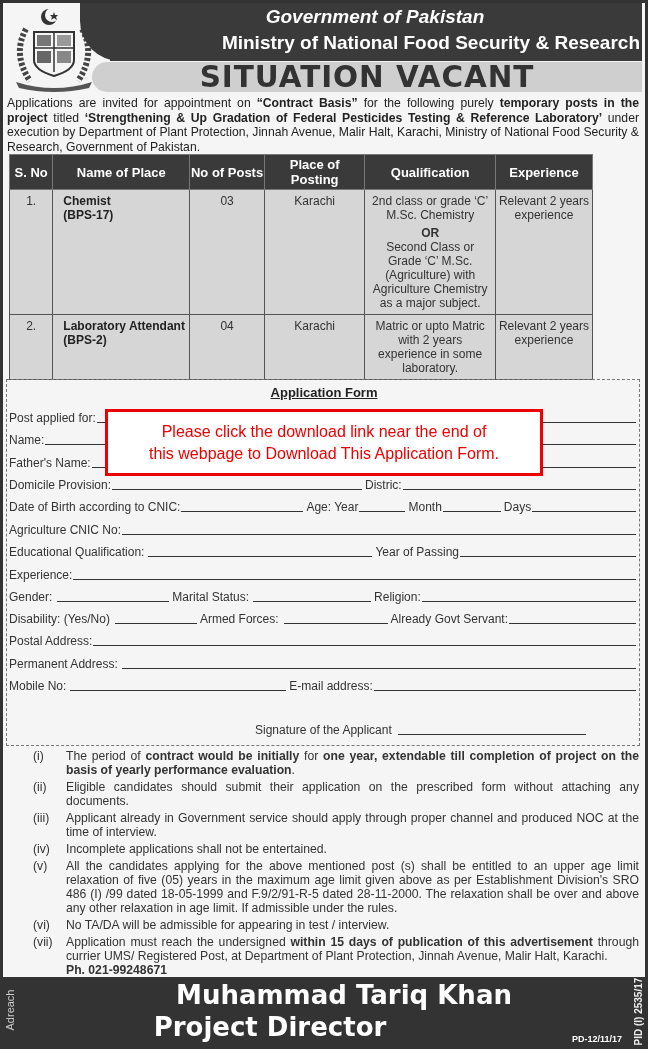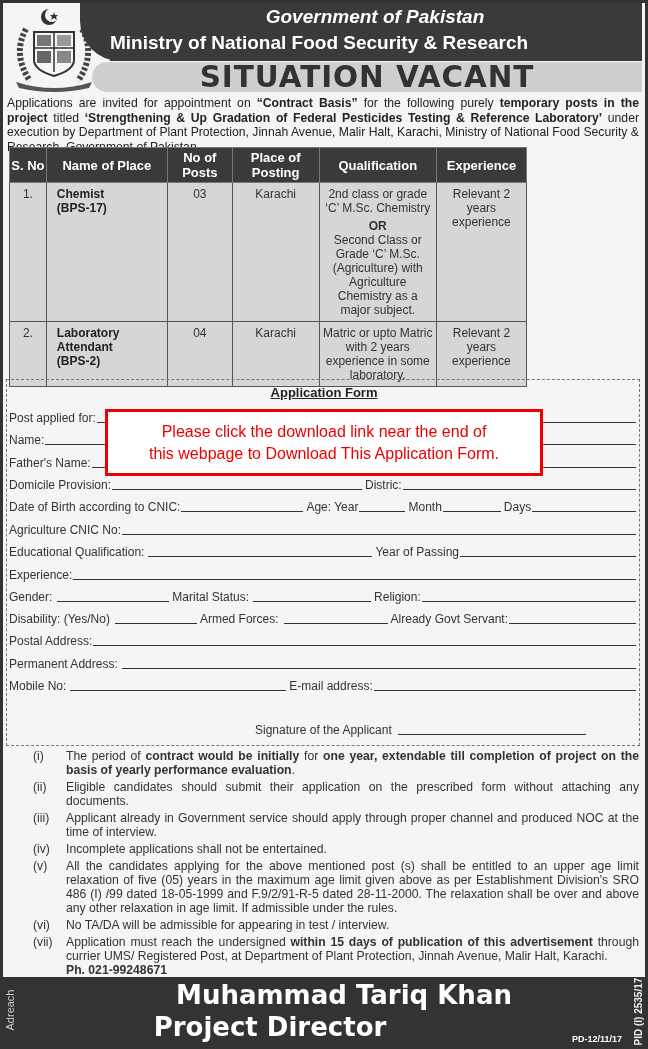--- a/index.html
+++ b/index.html
@@ -6,29 +6,29 @@
   html, body { width: 648px; height: 1049px; background: #333; overflow: hidden; }
   body { font-family: "Liberation Sans", sans-serif; color: #222; position: relative; }
   .page { position: absolute; left: 0; top: 0; width: 648px; height: 1049px; background: #333; }
   .inner { position: absolute; left: 3px; top: 3px; width: 642px; height: 974px; background: #f5f5f5; }
 
   
   .emblem { position: absolute; left: 4px; top: 4px; width: 100px; height: 88px; }
   .hdr-dark { position: absolute; left: 110px; top: 3px; width: 532px; height: 58px; background: #3a3a3a; border-radius: 0 0 0 0; }
   .hdr-dark::before { content: ""; position: absolute; left: -30px; top: 0; width: 60px; height: 58px; background: #3a3a3a; border-radius: 0 0 0 40px; }
   .hdr-title1 { position: absolute; left: 110px; top: 6px; width: 530px; text-align: center; color: #fff; font-weight: bold; font-size: 19px; font-style: italic; }
-  .hdr-title2 { position: absolute; left: 110px; top: 32px; width: 530px; text-align: left; color: #fff; font-weight: bold; font-size: 19px; }
+  .hdr-title2 { position: absolute; left: 110px; top: 32px; width: 530px; text-align: right; color: #fff; font-weight: bold; font-size: 19px; }
   .hdr-grey { position: absolute; left: 92px; top: 62px; width: 550px; height: 30px; background: #cfcfcf; border-radius: 16px 0 0 16px; }
   .hdr-vacant { position: absolute; left: 92px; top: 58px; width: 550px; text-align: center; font-family: "DejaVu Sans", sans-serif; font-weight: bold; font-size: 31px; color: #333; letter-spacing: 1px; transform: scaleX(0.95); }
 
   .intro { position: absolute; left: 7px; top: 96px; width: 632px; font-size: 12.2px; line-height: 14.5px; color: #222; text-align: justify; }
   .intro b { font-weight: bold; }
 
   
-  table.posts { position: absolute; left: 9px; top: 147px; width: 518px; border-collapse: collapse; font-size: 12px; }
+  table.posts { position: absolute; left: 9px; top: 154px; width: 584px; border-collapse: collapse; font-size: 12px; }
   table.posts th { background: #3a3a3a; color: #fff; font-weight: bold; font-size: 13px; height: 35px; border: 1px solid #777; }
   table.posts td { background: #d6d6d6; border: 1px solid #555; vertical-align: top; padding: 4px 3px; text-align: center; line-height: 14px; color: #333; }
   table.posts td.name { text-align: left; font-weight: bold; padding-left: 10px; color: #222; }
   td.qual .or { font-weight: bold; display: block; margin-top: 4px; }
 
   
   .form { position: absolute; left: 6px; top: 379px; width: 634px; height: 367px; border: 1px dashed #777; }
   .form-title { position: absolute; left: 0; top: 5px; width: 634px; text-align: center; font-weight: bold; font-size: 13px; text-decoration: underline; color: #222; }
   .frow { position: absolute; left: 2px; width: 630px; height: 16px; font-size: 12px; color: #333; display: flex; align-items: flex-end; white-space: nowrap; }
   .frow .lbl { flex: none; }

